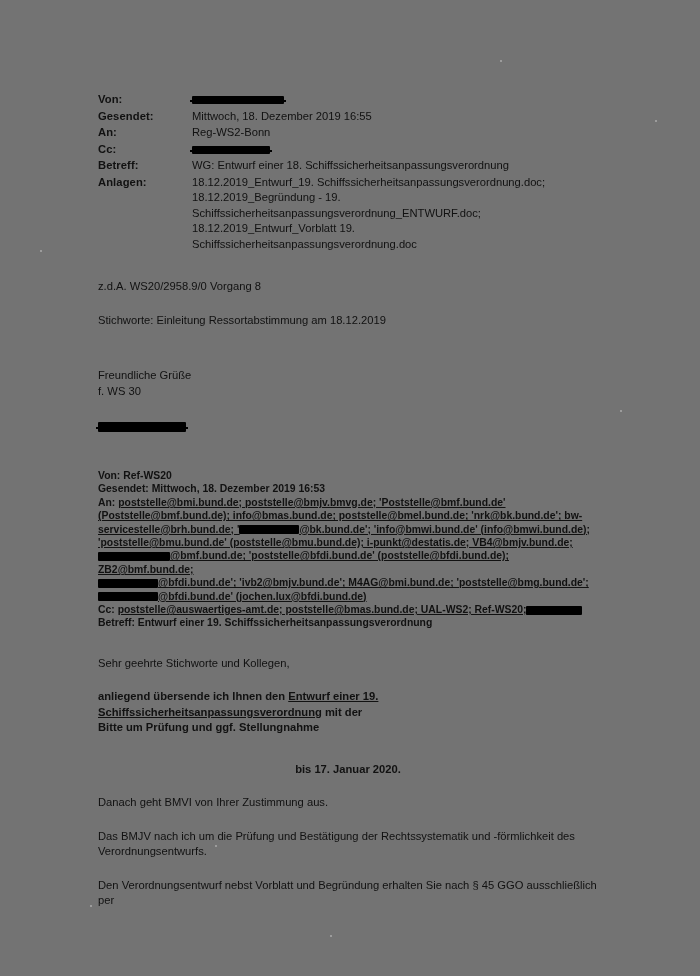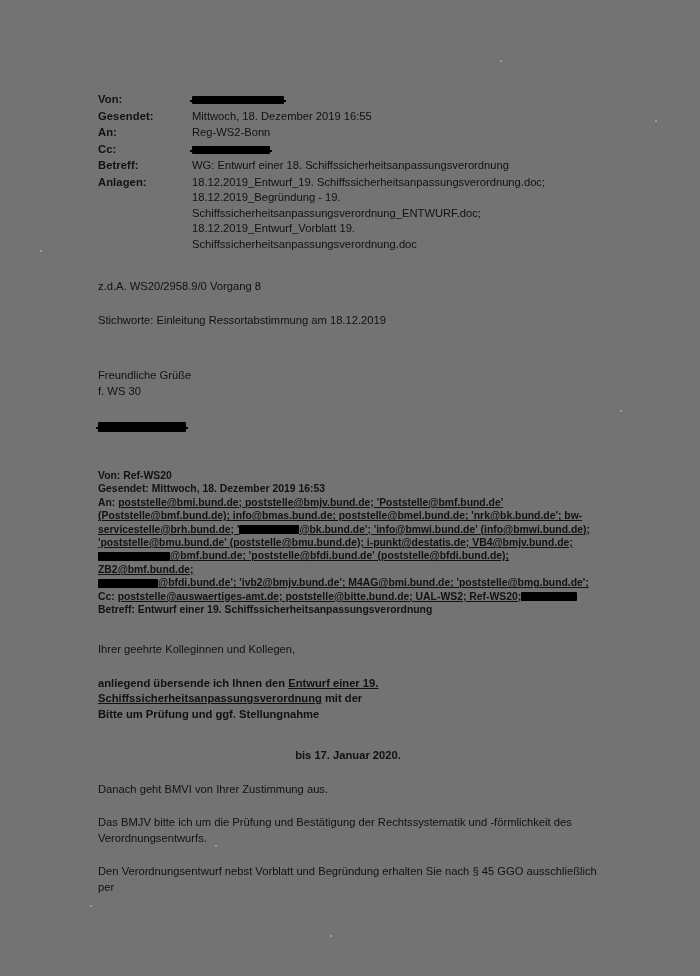--- a/index.html
+++ b/index.html
@@ -209,70 +209,73 @@
         <span>Ref-WS20</span>
       </div>
 
       <div>
         <span class="lbl">Gesendet:</span>
         <span>Mittwoch, 18. Dezember 2019 16:53</span>
       </div>
 
       <div>
         <span class="lbl">An:</span>
-        <span class="u">poststelle@bmi.bund.de; poststelle@bmjv.bund.de; 'Poststelle@bmf.bund.de'</span>
+        <span class="u">poststelle@bmi.bund.de; poststelle@bmjv.bmvg.de; 'Poststelle@bmf.bund.de'</span>
         <span class="qline u">(Poststelle@bmf.bund.de); info@bmas.bund.de; poststelle@bmel.bund.de; 'nrk@bk.bund.de'; bw-</span>
         <span class="qline u">
           <span class="u">servicestelle@brh.bund.de; '</span><span class="blackbar-inline" style="width:60px;"></span><span class="u">@bk.bund.de'; 'info@bmwi.bund.de' (info@bmwi.bund.de);</span>
         </span>
         <span class="qline u">'poststelle@bmu.bund.de' (poststelle@bmu.bund.de); i-punkt@destatis.de; VB4@bmjv.bund.de;</span>
         <span class="qline">
           <span class="blackbar-inline" style="width:72px;"></span><span class="u">@bmf.bund.de; 'poststelle@bfdi.bund.de' (poststelle@bfdi.bund.de); ZB2@bmf.bund.de;</span>
         </span>
         <span class="qline">
           <span class="blackbar-inline" style="width:60px;"></span><span class="u">@bfdi.bund.de'; 'ivb2@bmjv.bund.de'; M4AG@bmi.bund.de; 'poststelle@bmg.bund.de';</span>
         </span>
+        <span class="qline">
+          <span class="blackbar-inline" style="width:60px;"></span><span class="u">@bfdi.bund.de' (jochen.lux@bfdi.bund.de)</span>
+        </span>
       </div>
 
       <div>
         <span class="lbl">Cc:</span>
-        <span class="u">poststelle@auswaertiges-amt.de; poststelle@bitte.bund.de; UAL-WS2; Ref-WS20;</span><span class="blackbar-inline" style="width:56px;"></span>
+        <span class="u">poststelle@auswaertiges-amt.de; poststelle@bmas.bund.de; UAL-WS2; Ref-WS20;</span><span class="blackbar-inline" style="width:56px;"></span>
       </div>
 
       <div>
         <span class="lbl">Betreff:</span>
         <span>Entwurf einer 19. Schiffssicherheitsanpassungsverordnung</span>
       </div>
 
     </div>
 
     <div class="sp-26"></div>
 
     <div class="bodytext">
 
-      <p class="p">Ihrer geehrte Kolleginnen und Kollegen,</p>
+      <p class="p">Sehr geehrte Stichworte und Kollegen,</p>
 
       <div class="sp-18"></div>
 
       <p class="p b">
         <span>anliegend übersende ich Ihnen den </span><span class="u">Entwurf einer 19. Schiffssicherheitsanpassungsverordnung</span><span> mit der</span>
       </p>
       <p class="p b">Bitte um Prüfung und ggf. Stellungnahme</p>
 
       <div class="sp-26"></div>
 
       <p class="p b center">bis 17. Januar 2020.</p>
 
       <div class="sp-18"></div>
 
       <p class="p">Danach geht BMVI von Ihrer Zustimmung aus.</p>
 
       <div class="sp-18"></div>
 
-      <p class="p">Das BMJV bitte ich um die Prüfung und Bestätigung der Rechtssystematik und -förmlichkeit des</p>
+      <p class="p">Das BMJV nach ich um die Prüfung und Bestätigung der Rechtssystematik und -förmlichkeit des</p>
       <p class="p">Verordnungsentwurfs.</p>
 
       <div class="sp-18"></div>
 
       <p class="p">Den Verordnungsentwurf nebst Vorblatt und Begründung erhalten Sie nach § 45 GGO ausschließlich per</p>
 
     </div>
 
   </div>
 </div>

